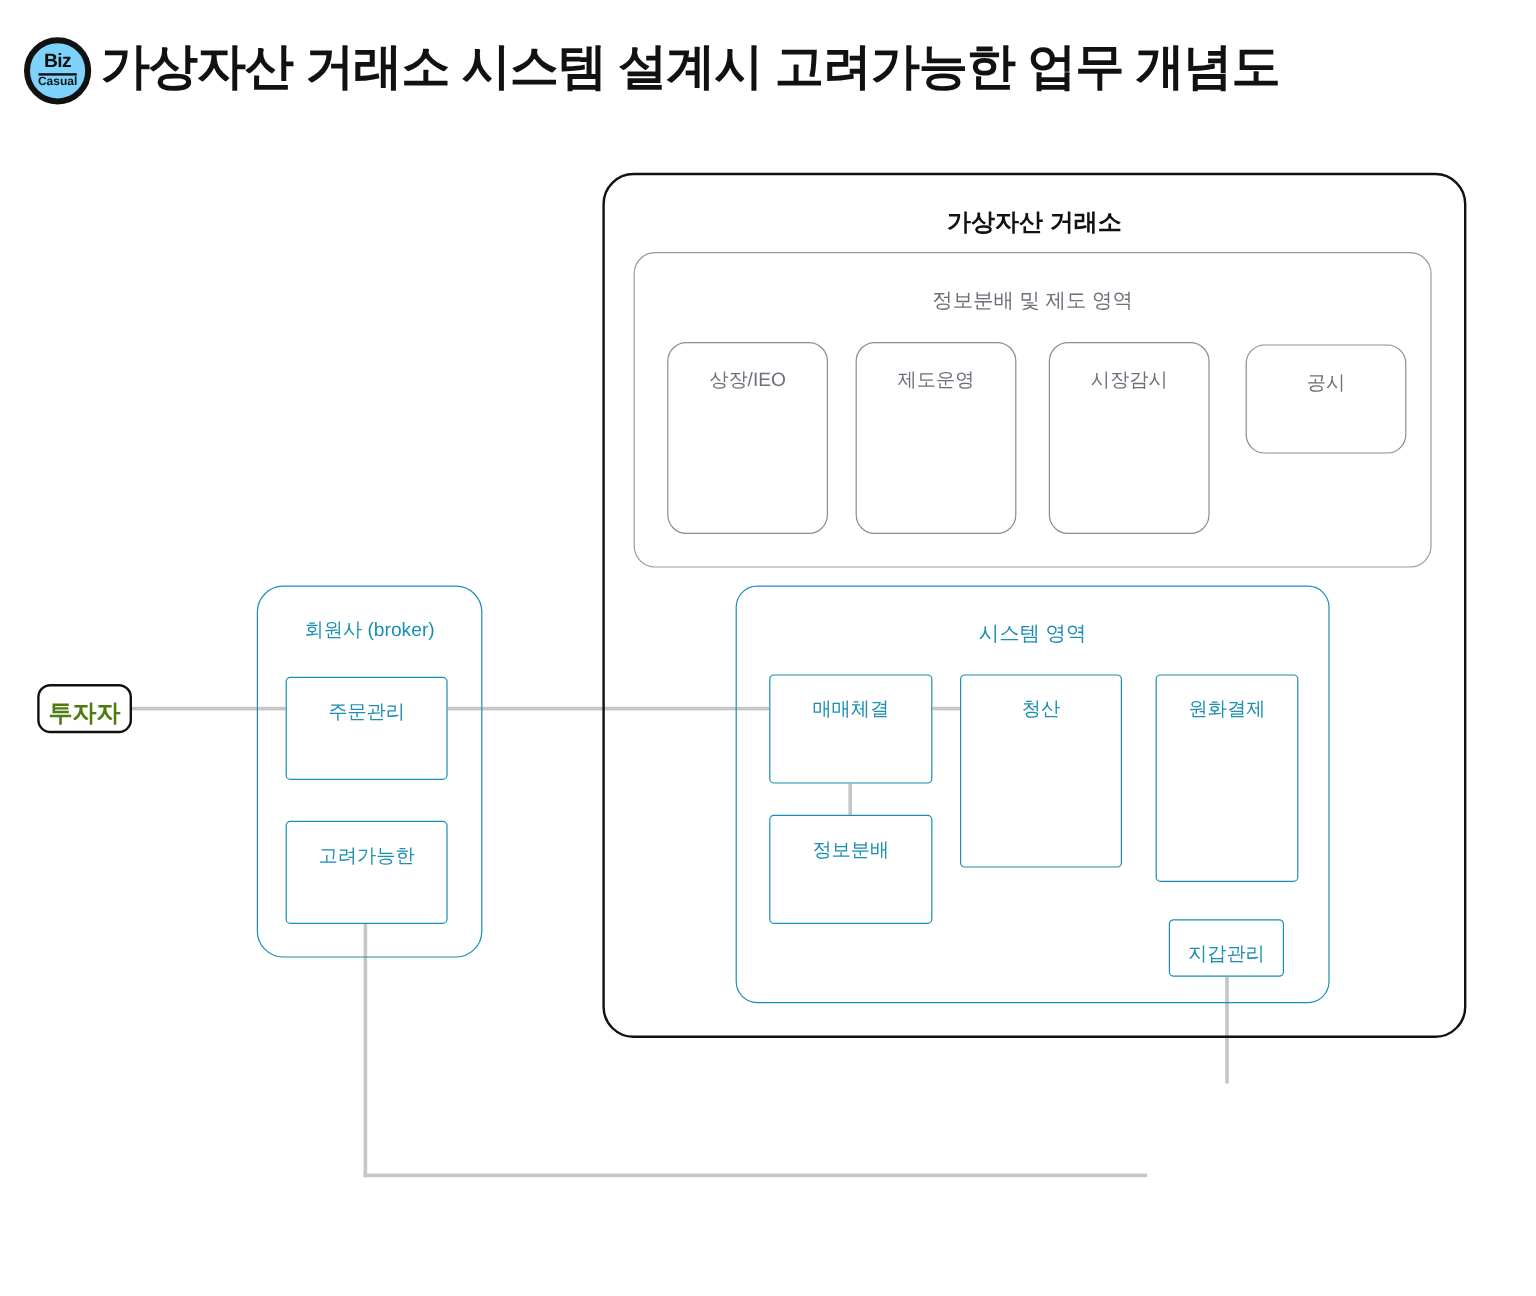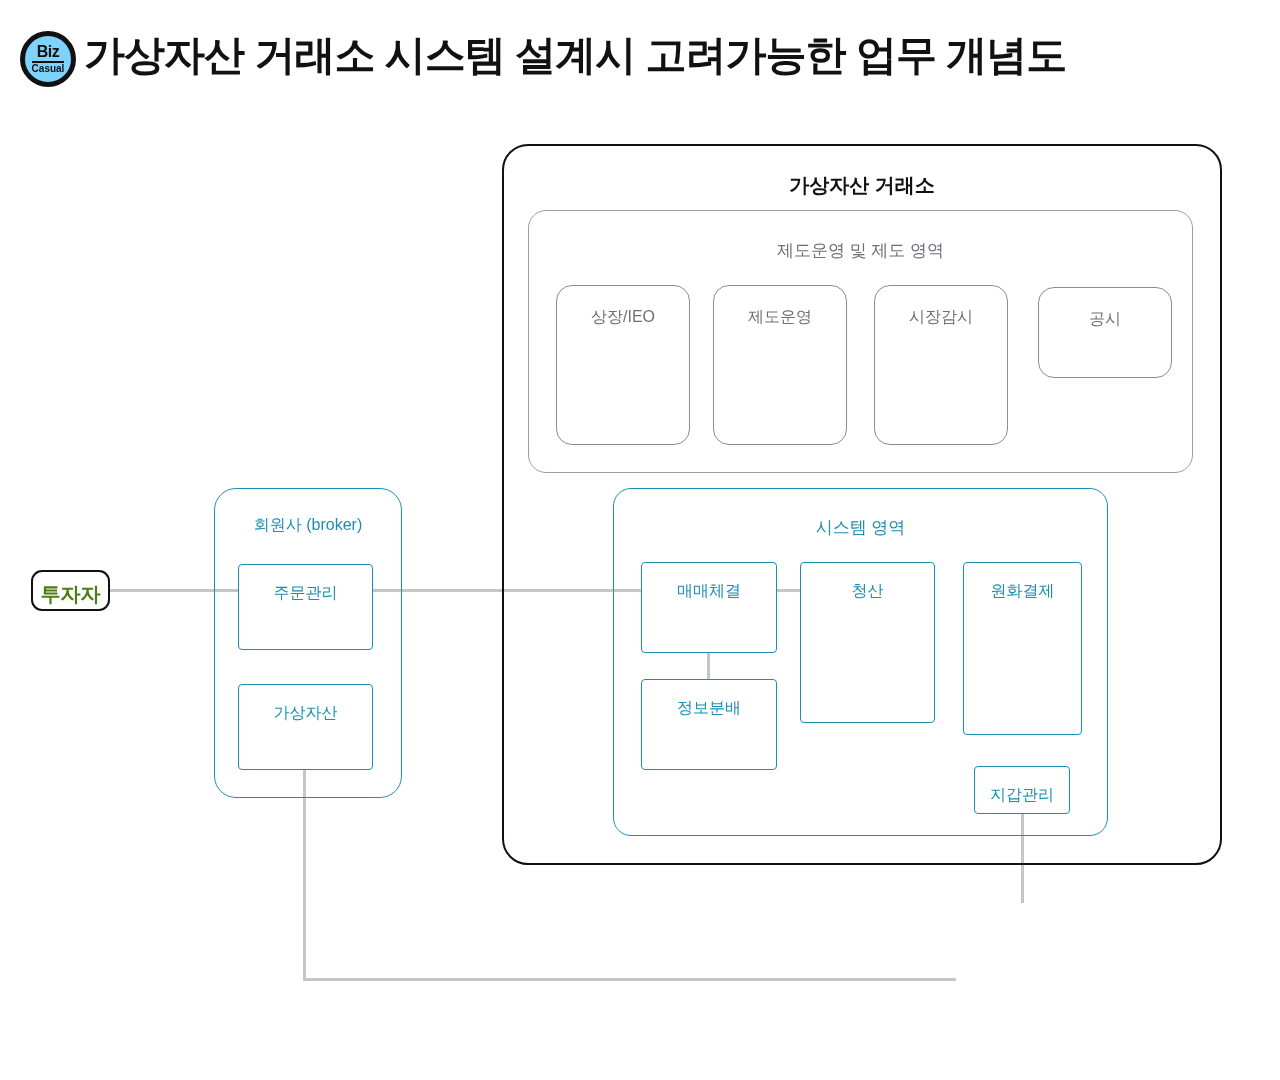--- a/index.html
+++ b/index.html
@@ -117,21 +117,21 @@
 
   <div class="conn v" style="left:303px;top:770px;width:3px;height:211px;"></div>
 
   <div class="conn h" style="left:303px;top:978px;width:653px;"></div>
 
   <div class="box exchange">
     <div class="lbl">가상자산 거래소</div>
   </div>
 
   <div class="box market-region">
-    <div class="lbl">제도운영 및 제도 영역</div>
+    <div class="lbl">정보분배 및 제도 영역</div>
   </div>
 
   <div class="box gbox" style="left:713px;top:285px;width:134px;height:160px;">
     <div class="lbl">제도운영</div>
   </div>
   <div class="box gbox" style="left:556px;top:285px;width:134px;height:160px;">
     <div class="lbl">상장/IEO</div>
   </div>
   <div class="box gbox" style="left:874px;top:285px;width:134px;height:160px;">
     <div class="lbl">시장감시</div>
@@ -160,21 +160,21 @@
     <div class="lbl">지갑관리</div>
   </div>
 
   <div class="box broker">
     <div class="lbl">회원사 (broker)</div>
   </div>
   <div class="box bbox" style="left:238px;top:564px;width:135px;height:86px;">
     <div class="lbl">주문관리</div>
   </div>
   <div class="box bbox" style="left:238px;top:684px;width:135px;height:86px;">
-    <div class="lbl">가상자산</div>
+    <div class="lbl">고려가능한</div>
   </div>
 
   <div class="box investor">
     <div class="lbl">투자자</div>
   </div>
 
 
 </div>
 
 </body></html>

